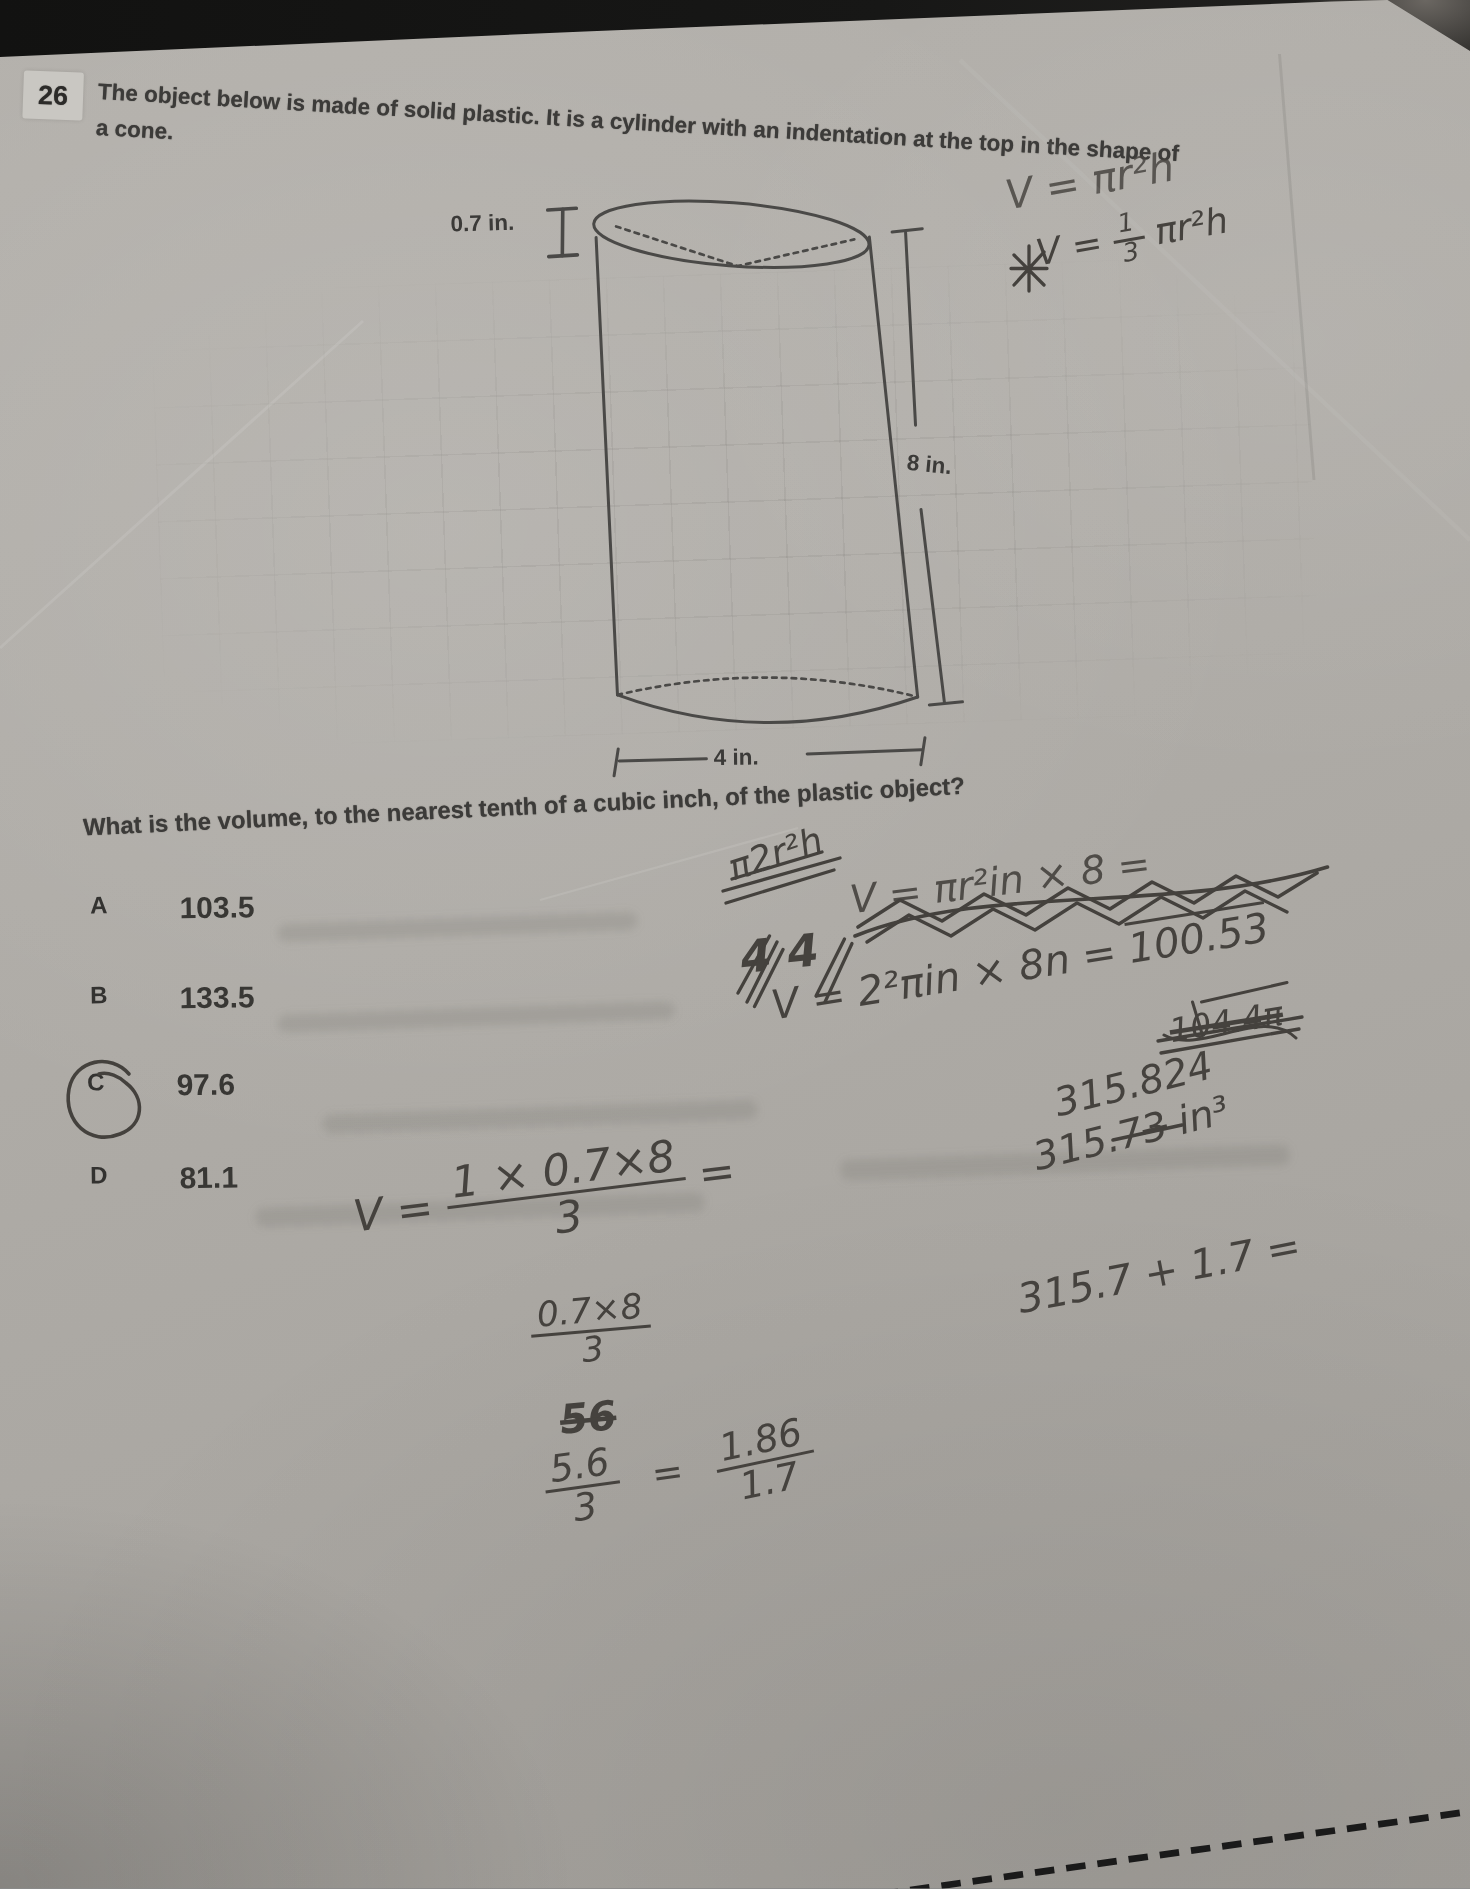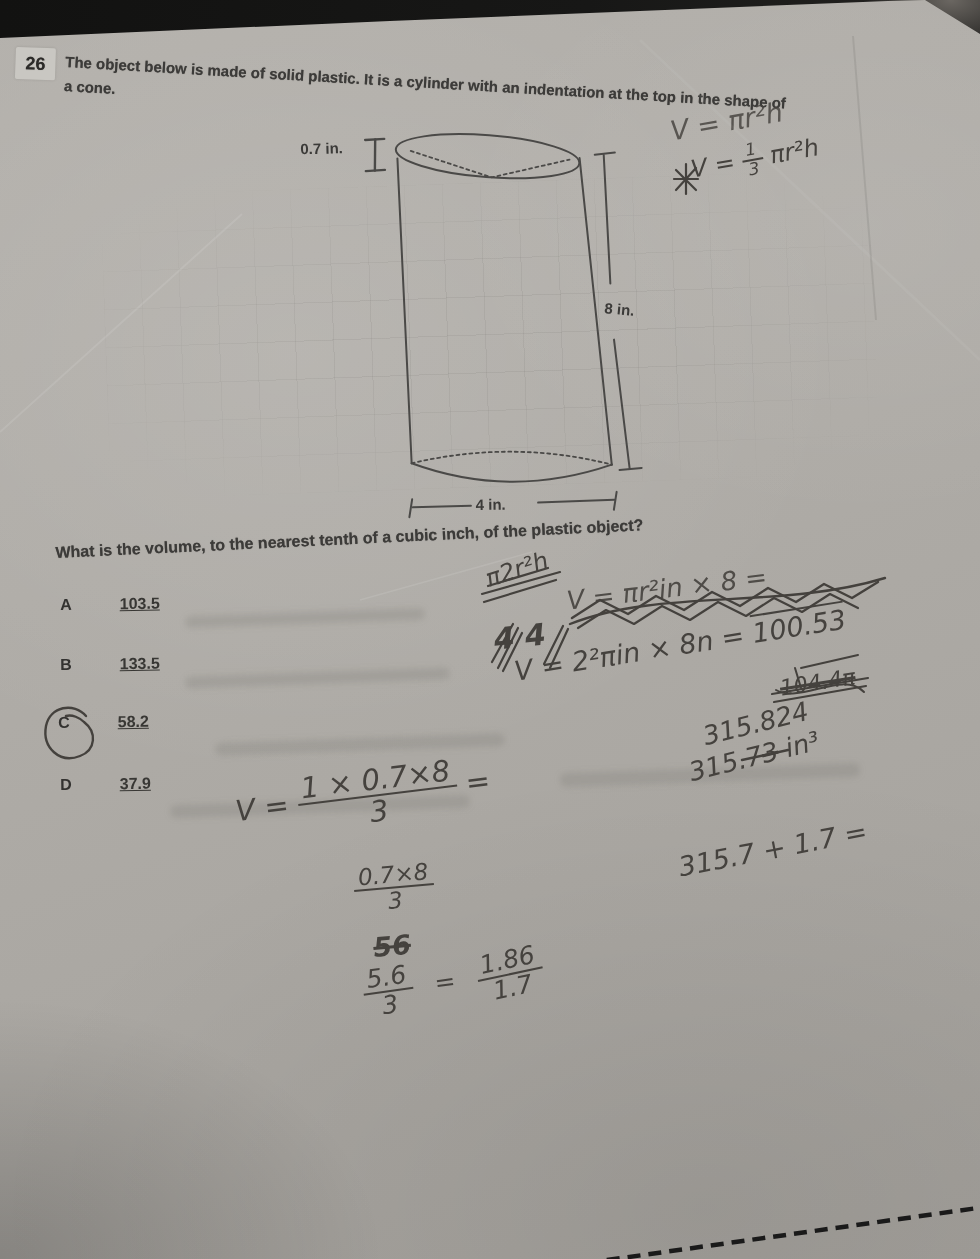--- a/index.html
+++ b/index.html
@@ -34,21 +34,21 @@
     text-shadow:0 0 0.7px rgba(60,58,55,0.75);}
   .qnum{
     left:16px;top:47px;width:40px;height:32px;background:#c9c7c2;
     display:flex;align-items:center;justify-content:center;
     font-weight:bold;font-size:18px;color:#2c2b29;transform:rotate(2deg);
     border-radius:2px;box-shadow:0 0 3px rgba(0,0,0,0.12);
   }
   .qtext{left:66px;top:50px;width:726px;font-size:15px;line-height:1.6;font-weight:600;transform:rotate(3.3deg);}
   .prompt{left:55px;top:544px;width:830px;font-size:16px;font-weight:600;transform:rotate(-2.7deg);white-space:nowrap;}
   .choice-letter{font-weight:bold;font-size:16px;color:#333230;}
-  .choice-value{font-size:16px;font-weight:600;color:#383734;text-decoration:underline;}
+  .choice-value{font-size:20px;font-weight:600;color:#383734;}
   .choice{position:absolute;display:flex;gap:48px;transform-origin:left top;}
   .hw{position:absolute;font-family:"DejaVu Sans",sans-serif;font-style:italic;
       color:#45423e;white-space:nowrap;transform-origin:left top;}
   .frac{display:inline-block;text-align:center;vertical-align:middle;line-height:1.05;}
   .frac .num{display:block;padding:0 5px;border-bottom:2px solid #45423e;}
   .frac .den{display:block;}
   .struck{text-decoration:line-through;text-decoration-thickness:2.5px;}
   .ovl{border-top:2px solid #45423e;padding-top:1px;}
   .smudge{position:absolute;background:rgba(80,78,72,0.14);filter:blur(3px);transform:rotate(-2deg);border-radius:6px;}
   svg{position:absolute;overflow:visible;}
@@ -99,25 +99,25 @@
 <div class="choice" style="left:60px;top:596px;transform:rotate(-0.8deg);">
   <span class="choice-letter">A</span>
   <span class="choice-value">103.5</span>
 </div>
 <div class="choice" style="left:60px;top:656px;transform:rotate(-0.8deg);">
   <span class="choice-letter">B</span>
   <span class="choice-value">133.5</span>
 </div>
 <div class="choice" style="left:58px;top:714px;transform:rotate(-0.8deg);">
   <span class="choice-letter">C</span>
-  <span class="choice-value">58.2</span>
+  <span class="choice-value">97.6</span>
 </div>
 <div class="choice" style="left:60px;top:776px;transform:rotate(-0.8deg);">
   <span class="choice-letter">D</span>
-  <span class="choice-value">37.9</span>
+  <span class="choice-value">81.1</span>
 </div>
 
 <div class="smudge" style="left:185px;top:612px;width:240px;height:12px;"></div>
 <div class="smudge" style="left:185px;top:672px;width:265px;height:12px;"></div>
 <div class="smudge" style="left:215px;top:738px;width:290px;height:13px;"></div>
 <div class="smudge" style="left:170px;top:800px;width:300px;height:13px;"></div>
 <div class="smudge" style="left:560px;top:768px;width:300px;height:14px;"></div>
 
 <div class="hw" style="left:668px;top:116px;font-size:27px;transform:rotate(-10deg);opacity:.82;">V = πr²h</div>
 <div class="hw" style="left:688px;top:152px;font-size:24px;transform:rotate(-10deg);">

